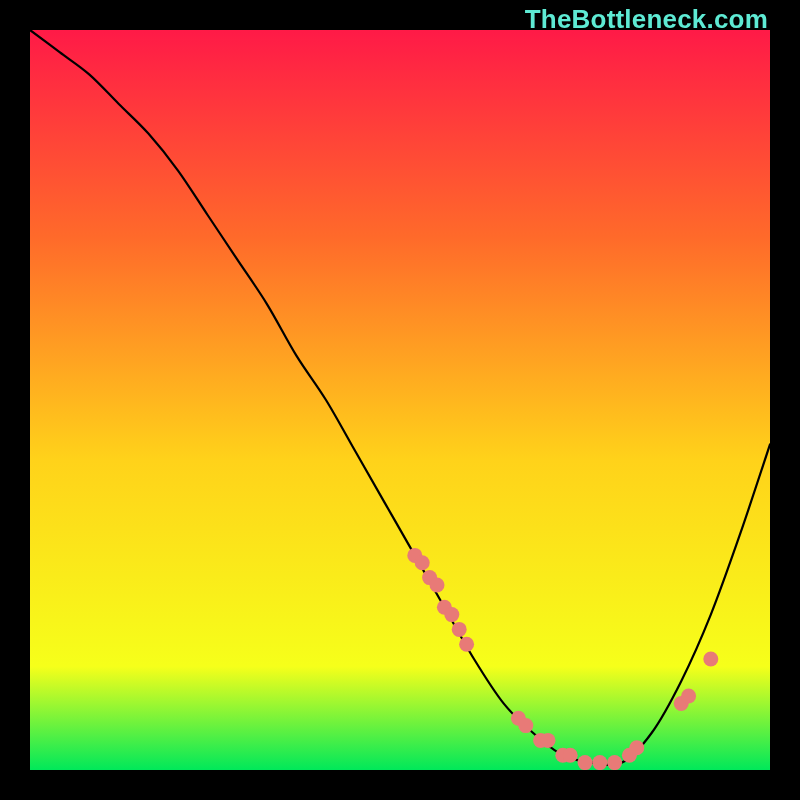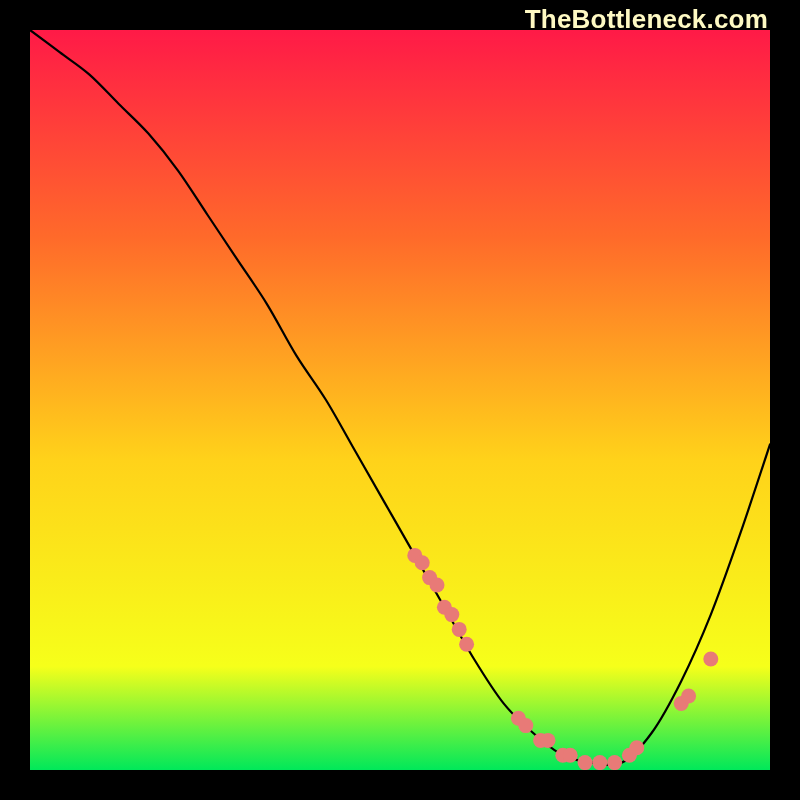--- a/index.html
+++ b/index.html
@@ -23,21 +23,21 @@
     position: absolute;
     left: 0;
     top: 0;
     width: 740px;
     height: 740px;
   }
   .watermark {
     position: absolute;
     top: 4px;
     right: 32px;
-    color: #fef9c3;
+    color: #5eead4;
     font-size: 26px;
     font-weight: 600;
     letter-spacing: 0.2px;
     user-select: none;
   }
   svg {
     display: block;
   }
 </style>
 </head>

